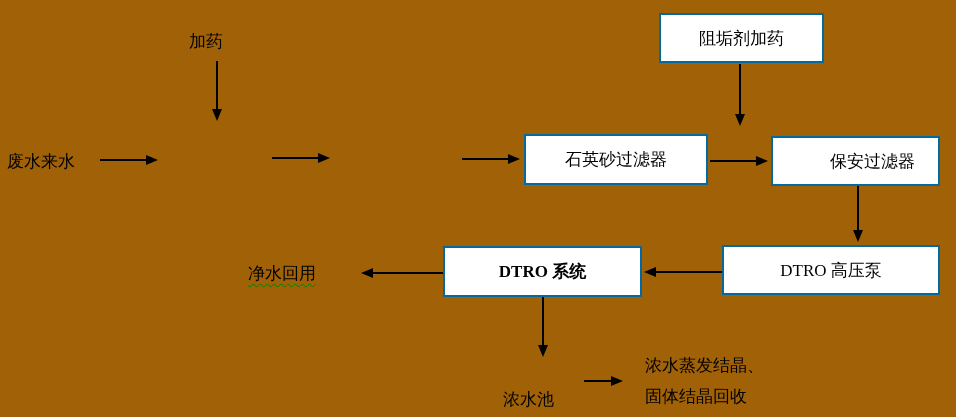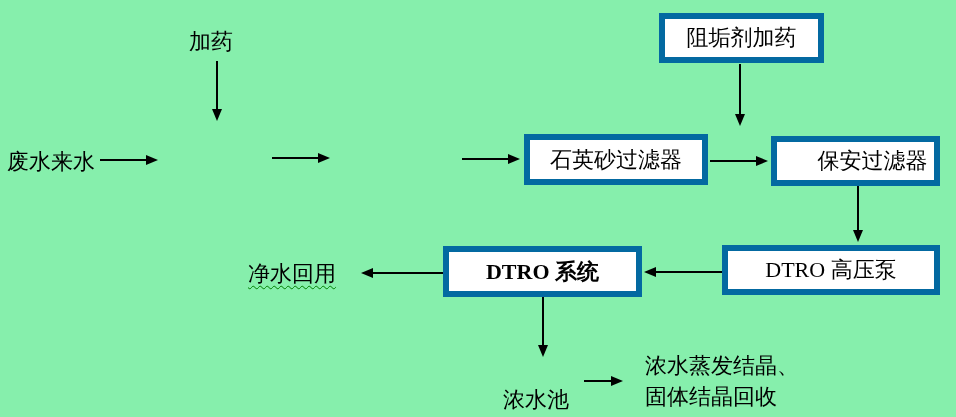--- a/index.html
+++ b/index.html
@@ -1,39 +1,39 @@
 <!DOCTYPE html>
 <html><head>
 <meta charset="utf-8">
 <style>
   html,body{margin:0;padding:0;background:#ffffff;}
   .canvas{
     position:relative;
     width:956px;height:417px;
-    background:#86efac;
+    background:#a16207;
     color:#000000;
     font-family:"Liberation Serif","DejaVu Serif",serif;
-    font-size:22px;
+    font-size:17px;
     overflow:hidden;
   }
   .lbl{
     position:absolute;
     white-space:pre-line;
     line-height:31px;
   }
   .lbl.squiggle{
     text-decoration-line:underline;
     text-decoration-style:wavy;
     text-decoration-color:#008000;
     text-decoration-thickness:1px;
     text-underline-offset:4px;
   }
   .box{
     position:absolute;
-    border:6px solid #0369a1;
+    border:2px solid #0369a1;
     background:#ffffff;
     display:flex;
     align-items:center;
     justify-content:center;
     box-sizing:border-box;
     white-space:nowrap;
   }
   .arr{position:absolute;display:flex;align-items:center;}
   .arr.down{flex-direction:column;}
   .shaft{background:#000000;}

